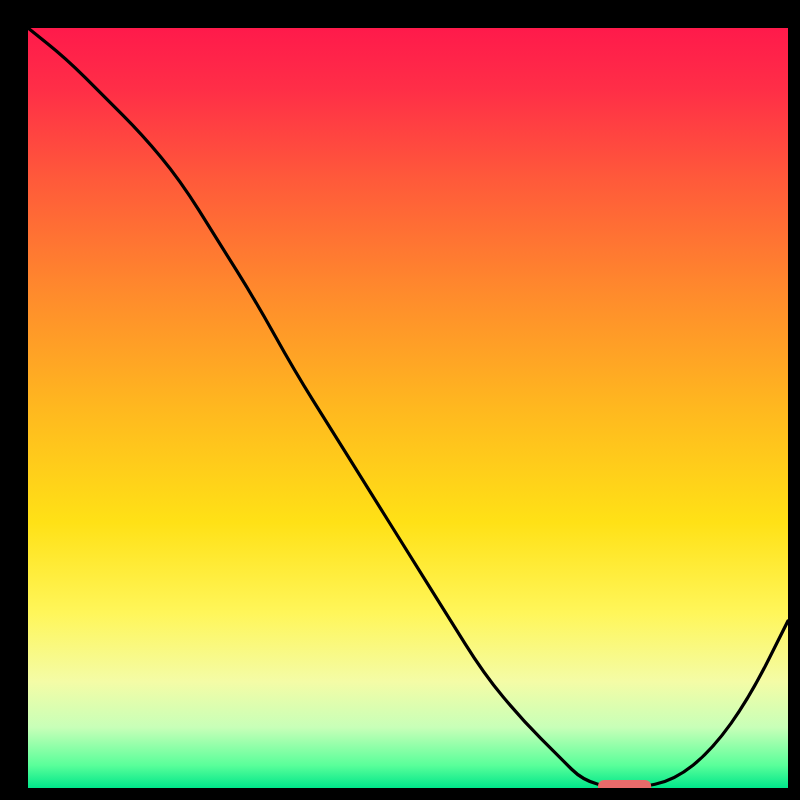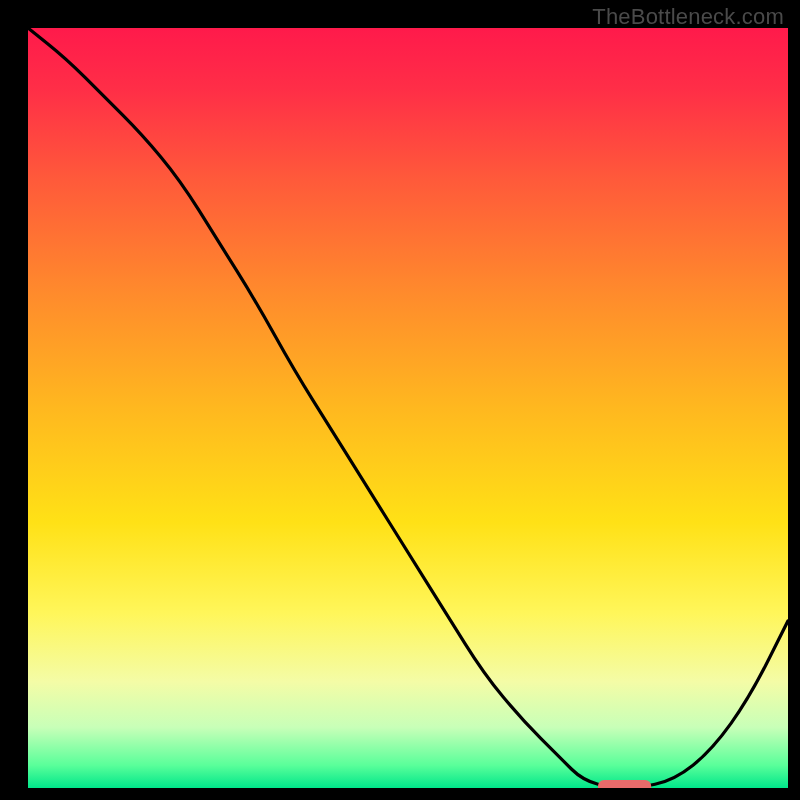--- a/index.html
+++ b/index.html
@@ -65,21 +65,20 @@
     height: 760px;
     z-index: 4;
   }
 </style>
 </head>
 <body>
 
 <div class="frame">
   <div class="plot-area"></div>
 
-  <div class="watermark">TheBottleneck.com</div>
 
   <svg class="curve-layer" viewBox="0 0 760 760" preserveAspectRatio="none">
     <path id="curve-path" fill="none" stroke="#000000" stroke-width="3.2" stroke-linejoin="round" stroke-linecap="round" d="M 0,0 Q 0,0 19,15.199999999999989 Q 38,30.399999999999977 57,49.39999999999998 Q 76,68.39999999999998 95,87.39999999999998 Q 114,106.39999999999998 133,129.2 Q 152,152 171,182.40000000000003 Q 190,212.80000000000007 209,243.20000000000002 Q 228,273.59999999999997 247,307.79999999999995 Q 266,341.99999999999994 285,372.4 Q 304,402.8 323,433.2 Q 342,463.59999999999997 361,494 Q 380,524.4 399,554.8 Q 418.00000000000006,585.2 437,615.6 Q 456,646 475,668.8 Q 494,691.6 513,710.6 Q 532,729.6 543.4,741 Q 554.8,752.4 570,756.2 Q 585.2,760 596.6,760 Q 608,760 627,756.2 Q 646,752.4 665,737.2 Q 684,722 703,695.4 Q 722,668.8 741,630.8 T 760,592.8"></path>
   </svg>
 
   <svg class="marker-layer" viewBox="0 0 760 760" preserveAspectRatio="none">
     <rect id="marker-rect" rx="6" ry="6" height="13" fill="#e86a6a" x="570" y="752" width="53.19999999999993"></rect>
   </svg>
 </div>
 

